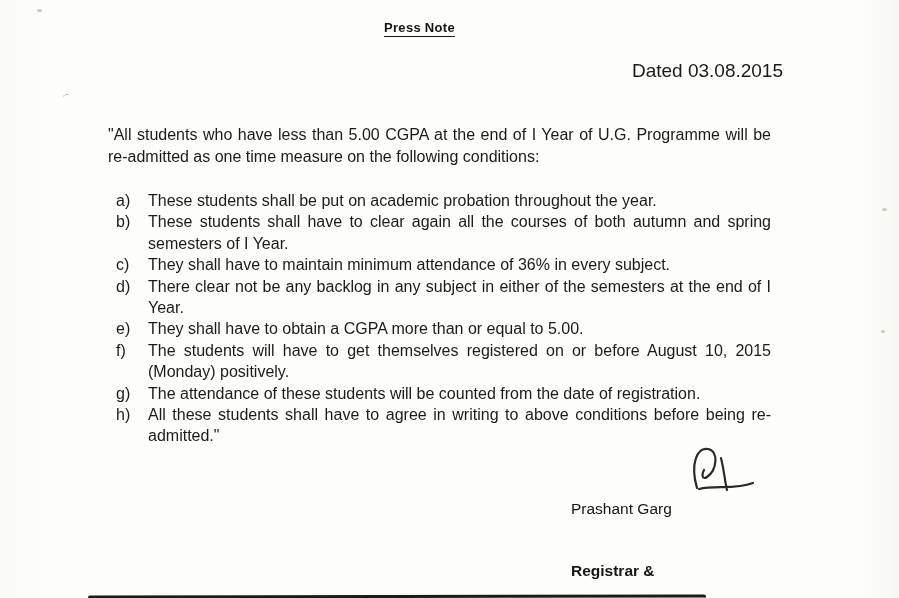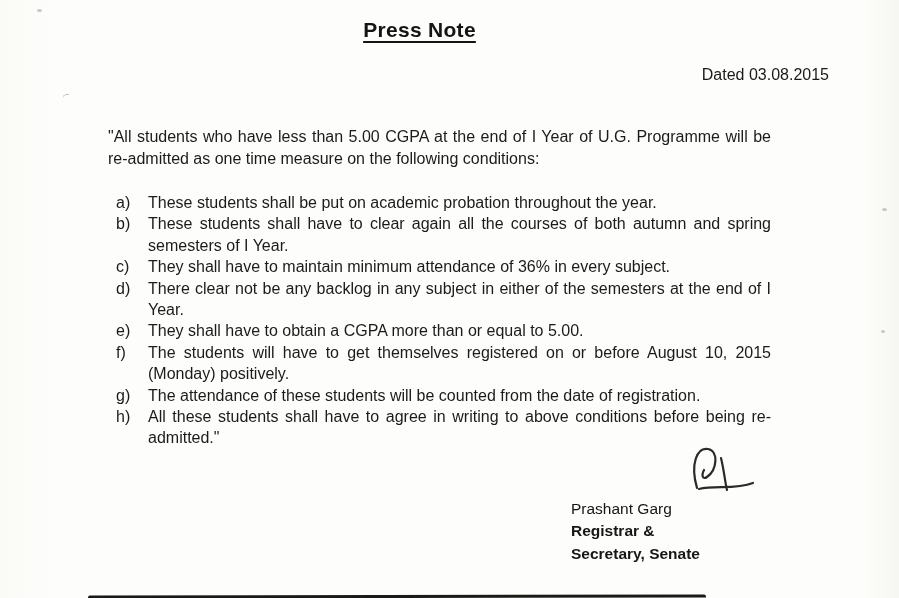--- a/index.html
+++ b/index.html
@@ -21,32 +21,32 @@
     padding-top: 18px;
     background: linear-gradient(90deg, #fafaf7 0%, #fdfdfb 6%, #fdfdfb 96%, #f6f6f2 100%);
   }
   .title-row {
     text-align: center;
   }
   .title {
     position: relative;
     left: -30px;
     display: inline-block;
-    font-size: 21px;
+    font-size: 13px;
     font-weight: bold;
     letter-spacing: 0.3px;
     text-decoration: underline;
     text-underline-offset: 4px;
     color: #141414;
   }
   .date-line {
     margin-top: 24px;
-    padding-right: 70px;
+    padding-right: 116px;
     text-align: right;
-    font-size: 16px;
+    font-size: 19px;
     color: #1a1a1a;
   }
   .intro {
     margin: 42px 128px 0 108px;
     font-size: 16px;
     line-height: 21.5px;
     text-align: justify;
     color: #1b1b1b;
   }
   .conditions {
@@ -77,20 +77,21 @@
     display: block;
     margin: 0 auto 2px 112px;
   }
   .sig-name {
     line-height: 22px;
     font-weight: normal;
   }
   .sig-line {
     line-height: 22.5px;
     font-weight: bold;
+    margin-top: 40px;
   }
   
   .scan-mark-left {
     position: absolute;
     left: 63px;
     top: 94px;
     width: 7px;
     height: 5px;
     border-top: 1.5px solid #b9b6ae;
     border-radius: 50%;

